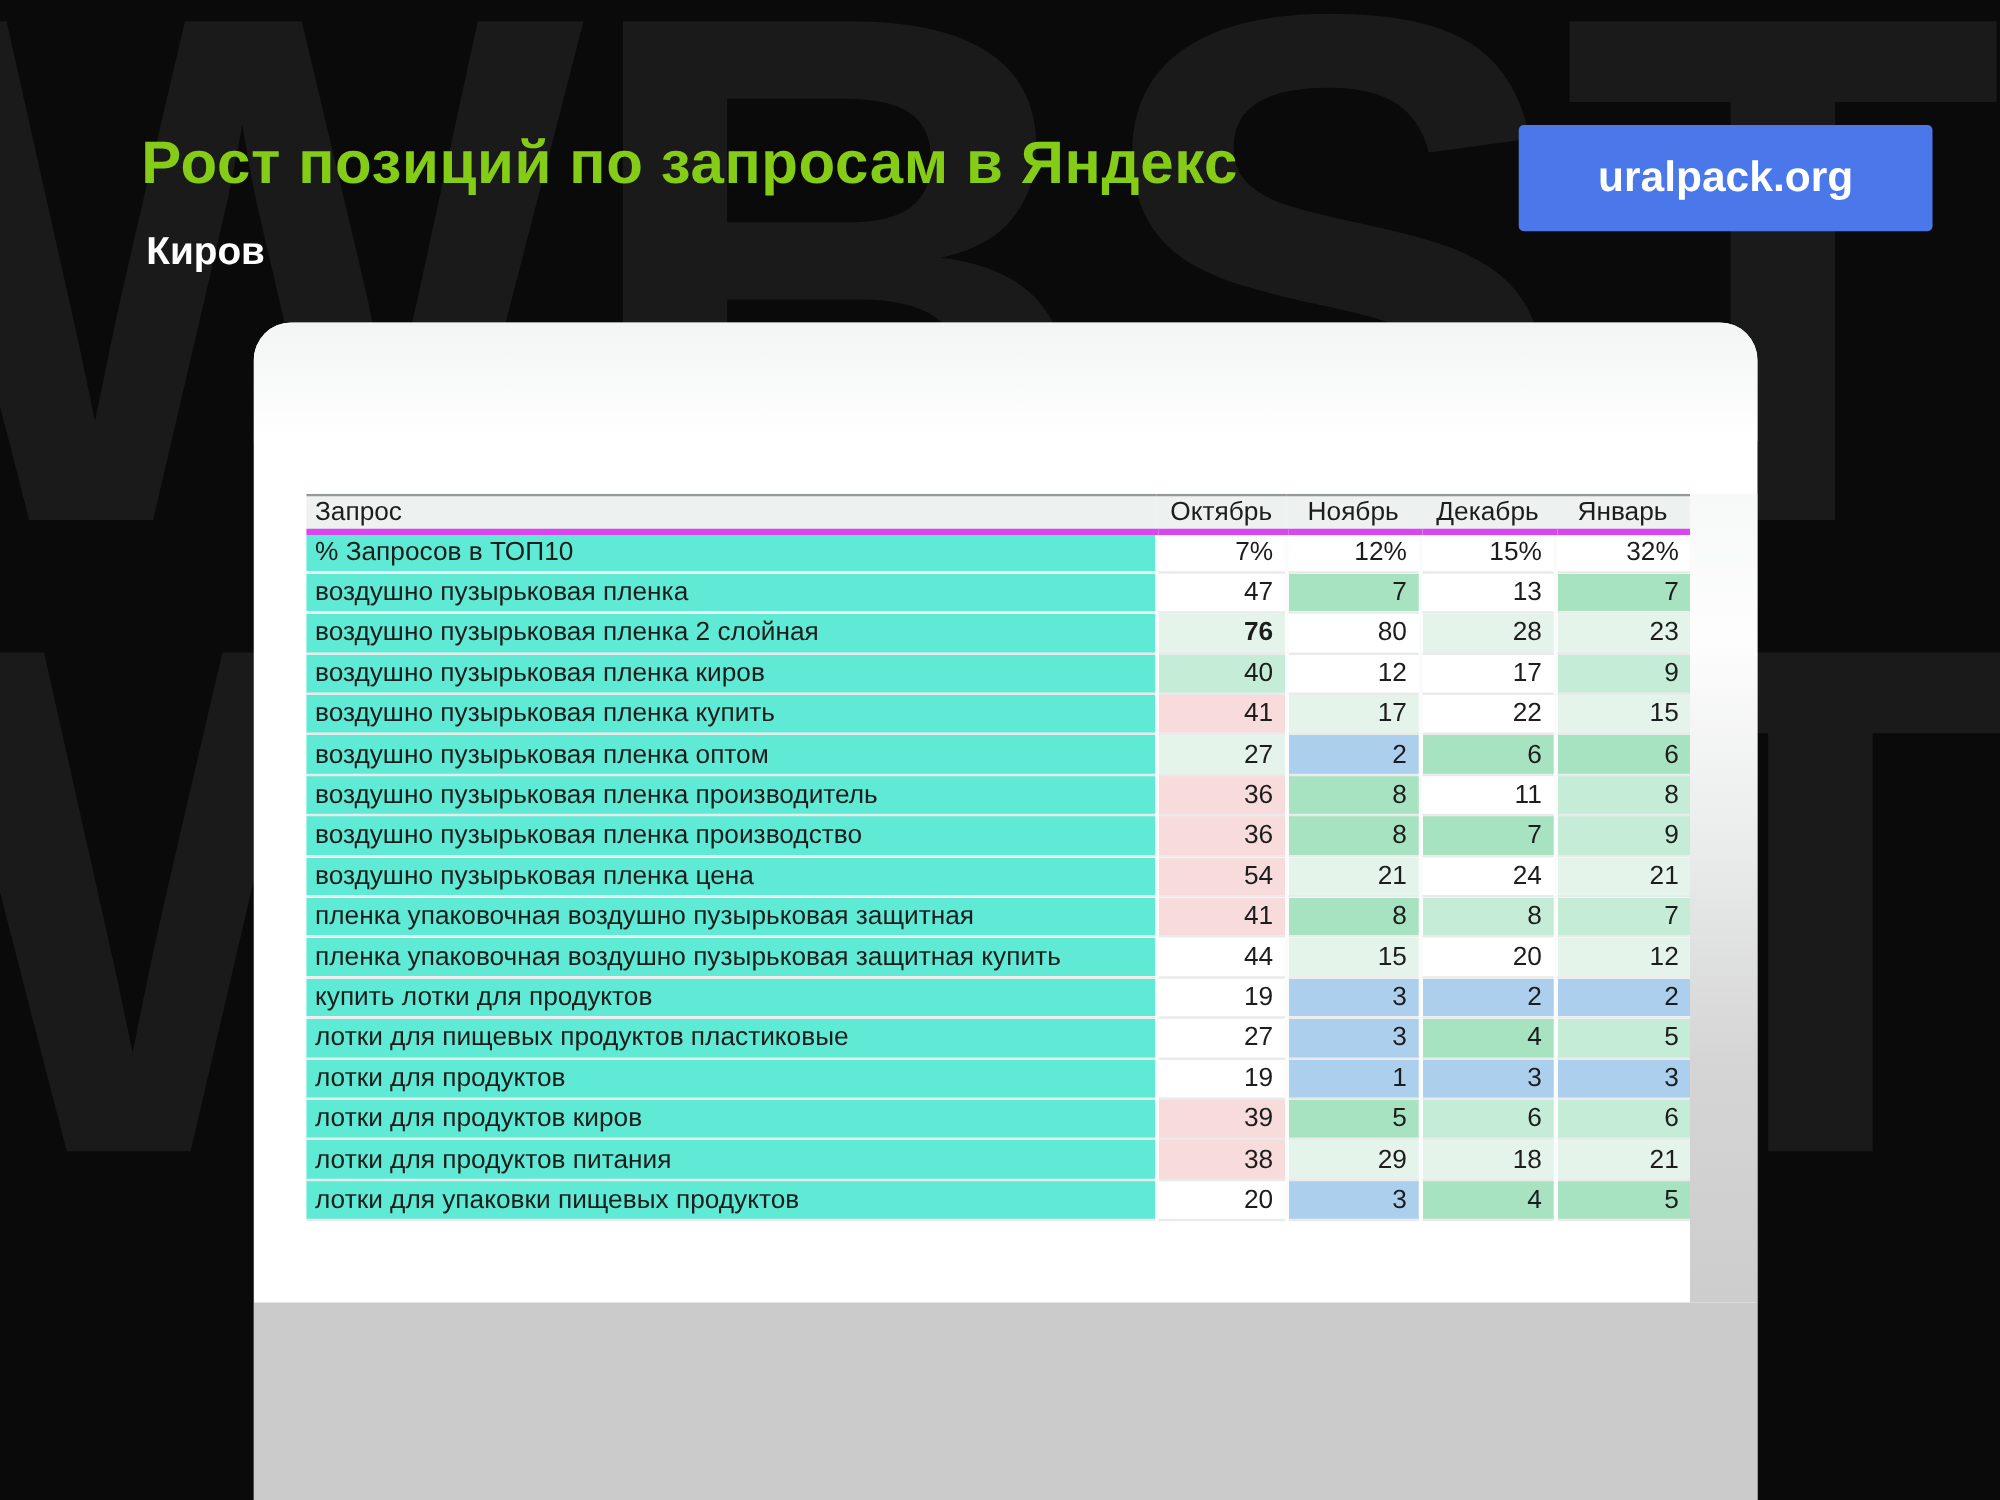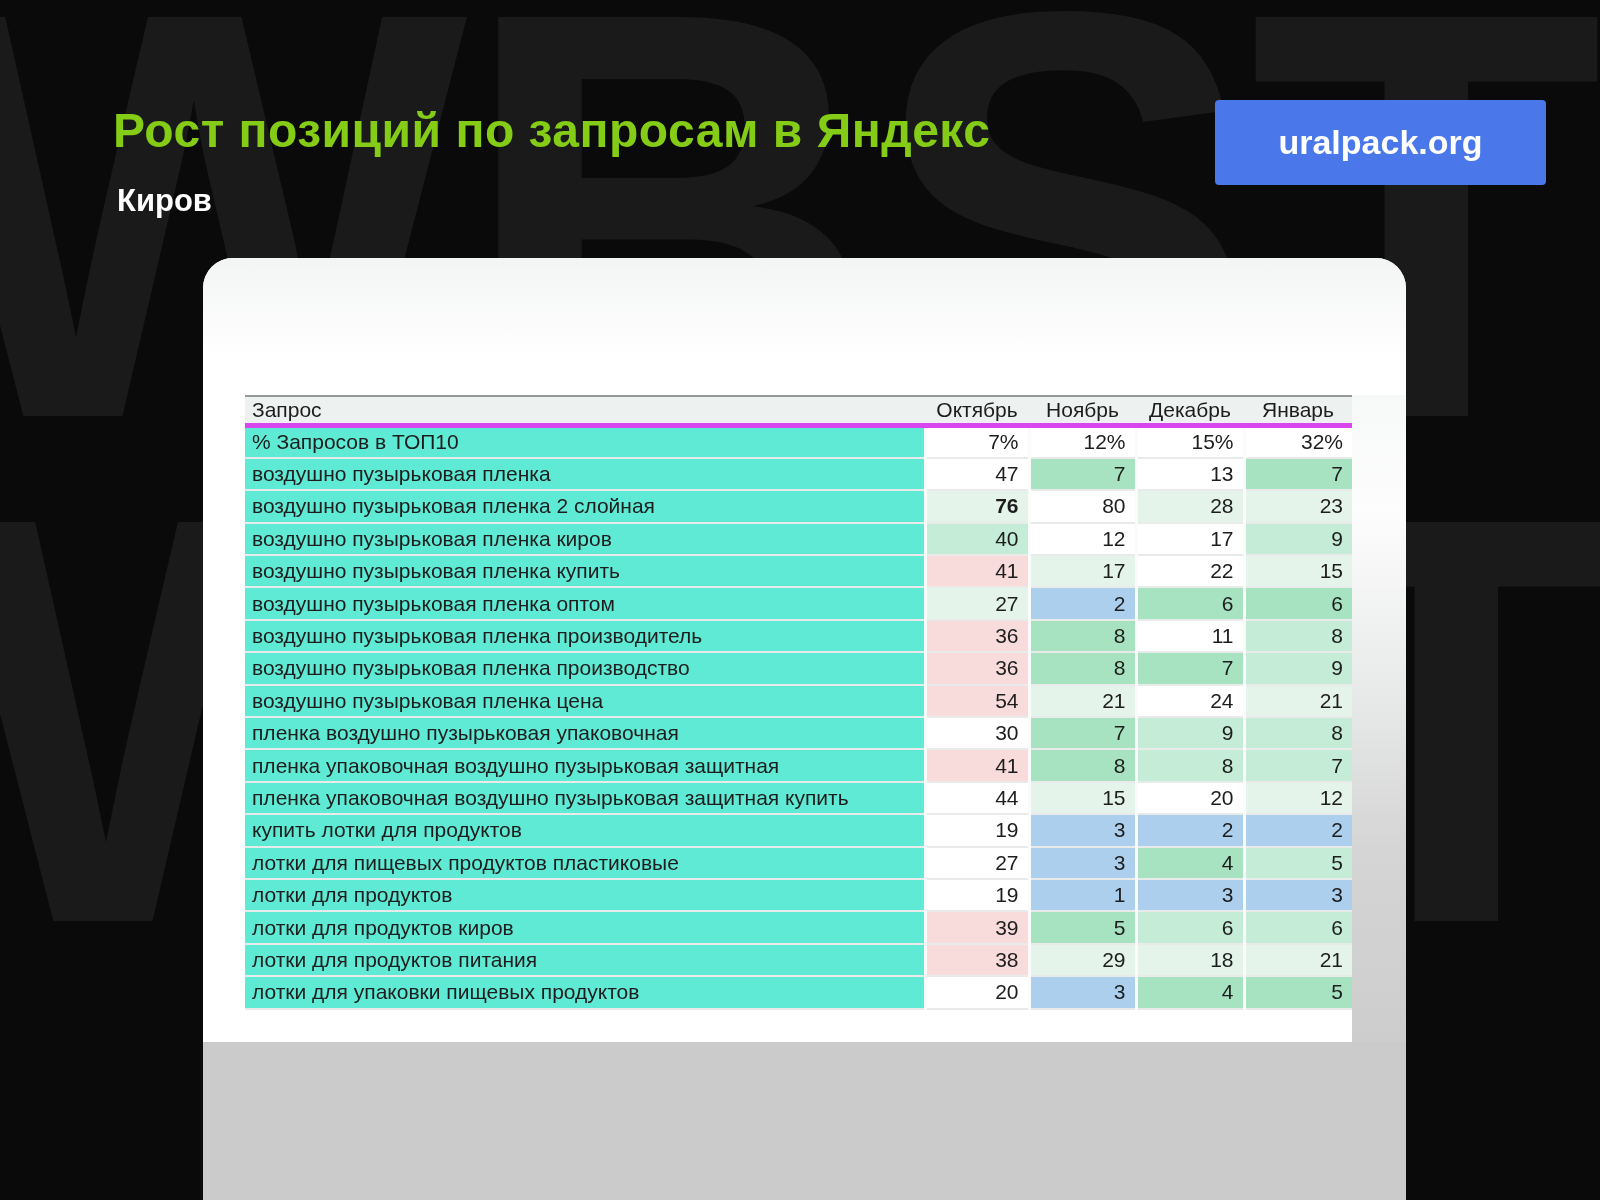--- a/index.html
+++ b/index.html
@@ -160,27 +160,20 @@
             <td class="v" style="background: rgb(197, 236, 215);">9</td>
           </tr>
           <tr>
             <td class="q">воздушно пузырьковая пленка цена</td>
             <td class="v" style="background: rgb(248, 219, 219);">54</td>
             <td class="v" style="background: rgb(229, 244, 235);">21</td>
             <td class="v">24</td>
             <td class="v" style="background: rgb(229, 244, 235);">21</td>
           </tr>
           <tr>
-            <td class="q">пленка воздушно пузырьковая упаковочная</td>
-            <td class="v">30</td>
-            <td class="v" style="background: rgb(167, 227, 193);">7</td>
-            <td class="v" style="background: rgb(197, 236, 215);">9</td>
-            <td class="v" style="background: rgb(197, 236, 215);">8</td>
-          </tr>
-          <tr>
             <td class="q">пленка упаковочная воздушно пузырьковая защитная</td>
             <td class="v" style="background: rgb(248, 219, 219);">41</td>
             <td class="v" style="background: rgb(167, 227, 193);">8</td>
             <td class="v" style="background: rgb(197, 236, 215);">8</td>
             <td class="v" style="background: rgb(197, 236, 215);">7</td>
           </tr>
           <tr>
             <td class="q">пленка упаковочная воздушно пузырьковая защитная купить</td>
             <td class="v">44</td>
             <td class="v" style="background: rgb(229, 244, 235);">15</td>

